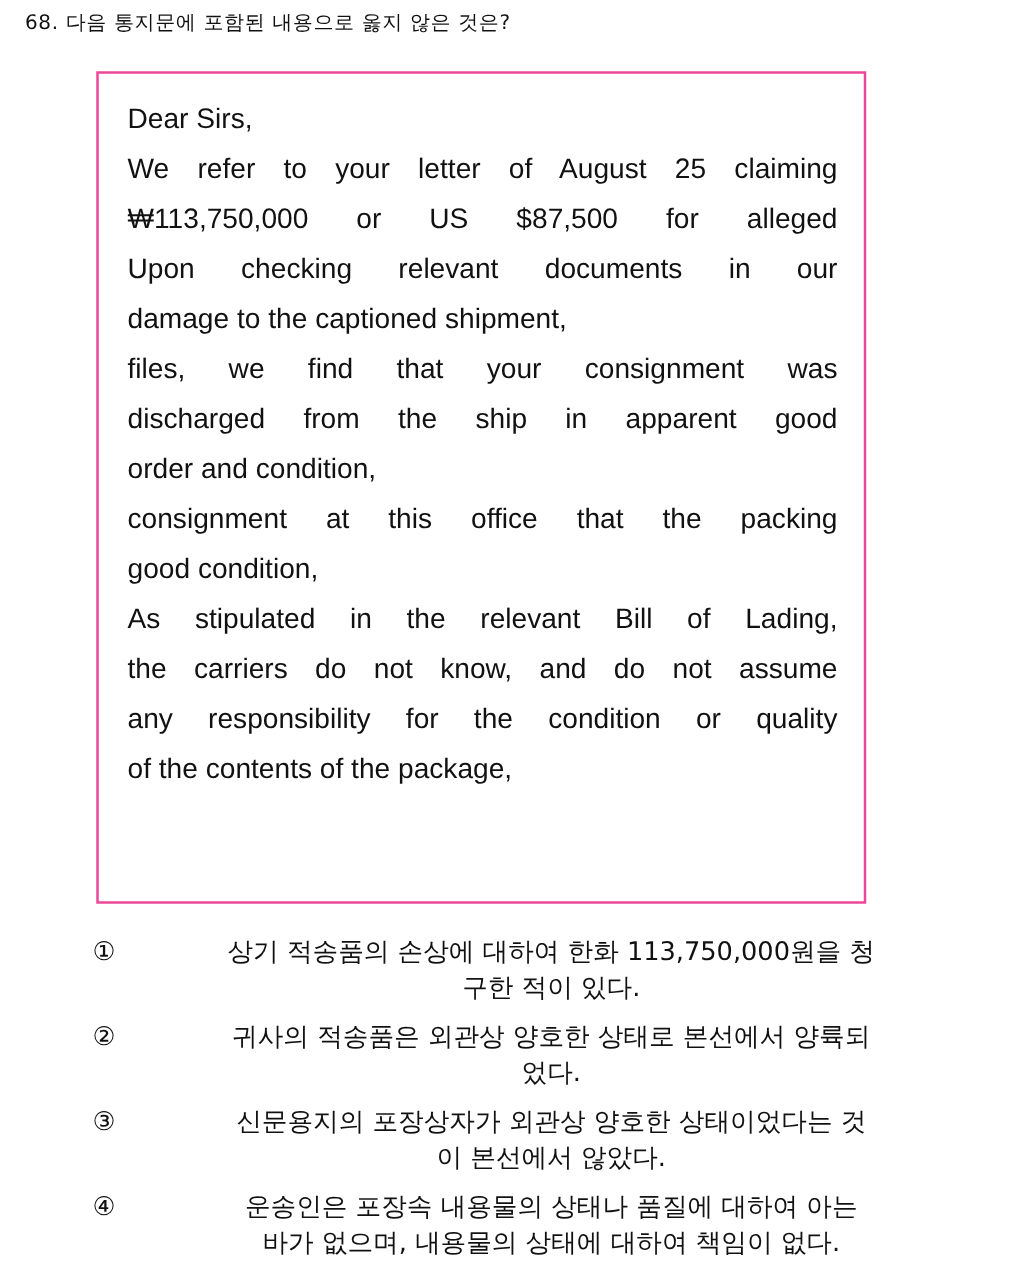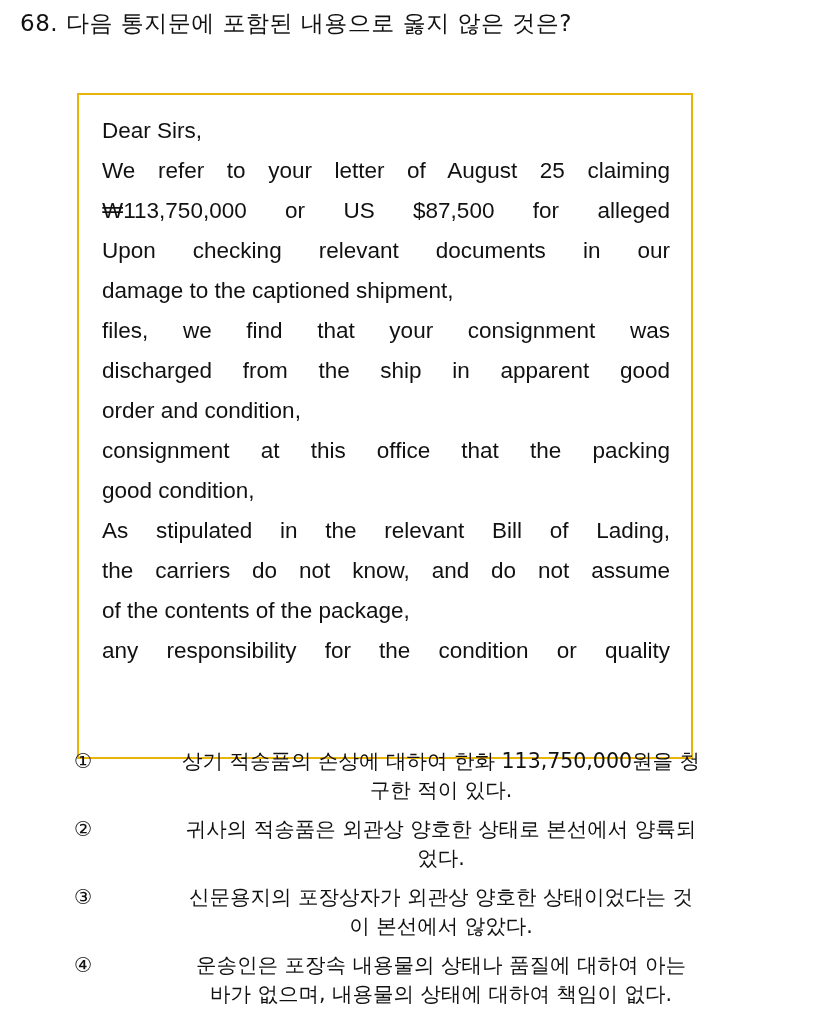--- a/index.html
+++ b/index.html
@@ -1,18 +1,18 @@
 <!DOCTYPE html>
 <html><head>
 <meta charset="utf-8">
 <style>
   html, body { margin:0; padding:0; background:#ffffff; }
   body { width:826px; height:1021px; position:relative; overflow:hidden; color:#111; font-family:"DejaVu Sans", sans-serif; }
-  .question { position:absolute; left:20px; top:8px; font-size:23px; letter-spacing:0.5px; white-space:nowrap; }
-  .box { position:absolute; left:77px; top:57px; width:612px; height:662px; border:2px solid #eab308;margin-top:36px; }
+  .question { position:absolute; left:20px; top:8px; font-size:16px; letter-spacing:0.5px; white-space:nowrap; }
+  .box { position:absolute; left:77px; top:57px; width:612px; height:662px; border:2px solid #ec4899; }
   .letter { position:absolute; left:23px; top:16px; width:568px; font-family:"Liberation Sans", sans-serif; font-size:22.5px; line-height:40px; }
   .line { display:block; white-space:nowrap; text-align:justify; text-align-last:justify; height:40px; }
   .line.last { text-align-last:left; }
   .choices { position:absolute; left:74px; top:747px; width:700px; font-size:20.5px; }
   .choice { display:flex; margin-bottom:10px; line-height:29px; }
   .num { width:34px; flex:none; }
   .ctext { flex:1;text-align:center; }
   .ctext span { display:block; white-space:nowrap; }
 </style>
 </head>
@@ -27,22 +27,22 @@
     <span class="line">₩113,750,000 or US $87,500 for alleged</span>
     <span class="line"> Upon checking relevant documents in our</span>
     <span class="line last">damage to the captioned shipment,</span>
     <span class="line">files, we find that your consignment was</span>
     <span class="line">discharged from the ship in apparent good</span>
     <span class="line last">order and condition,</span>
     <span class="line">consignment at this office that the packing</span>
     <span class="line last">good condition,</span>
     <span class="line"> As stipulated in the relevant Bill of Lading,</span>
     <span class="line">the carriers do not know, and do not assume</span>
+    <span class="line">any responsibility for the condition or quality</span>
     <span class="line last">of the contents of the package,</span>
-    <span class="line">any responsibility for the condition or quality</span>
   </div>
 </div>
 
 <div class="choices">
   <div class="choice">
     <span class="num">①</span>
     <div class="ctext">
       <span>상기 적송품의 손상에 대하여 한화 113,750,000원을 청</span>
       <span>구한 적이 있다.</span>
     </div>

